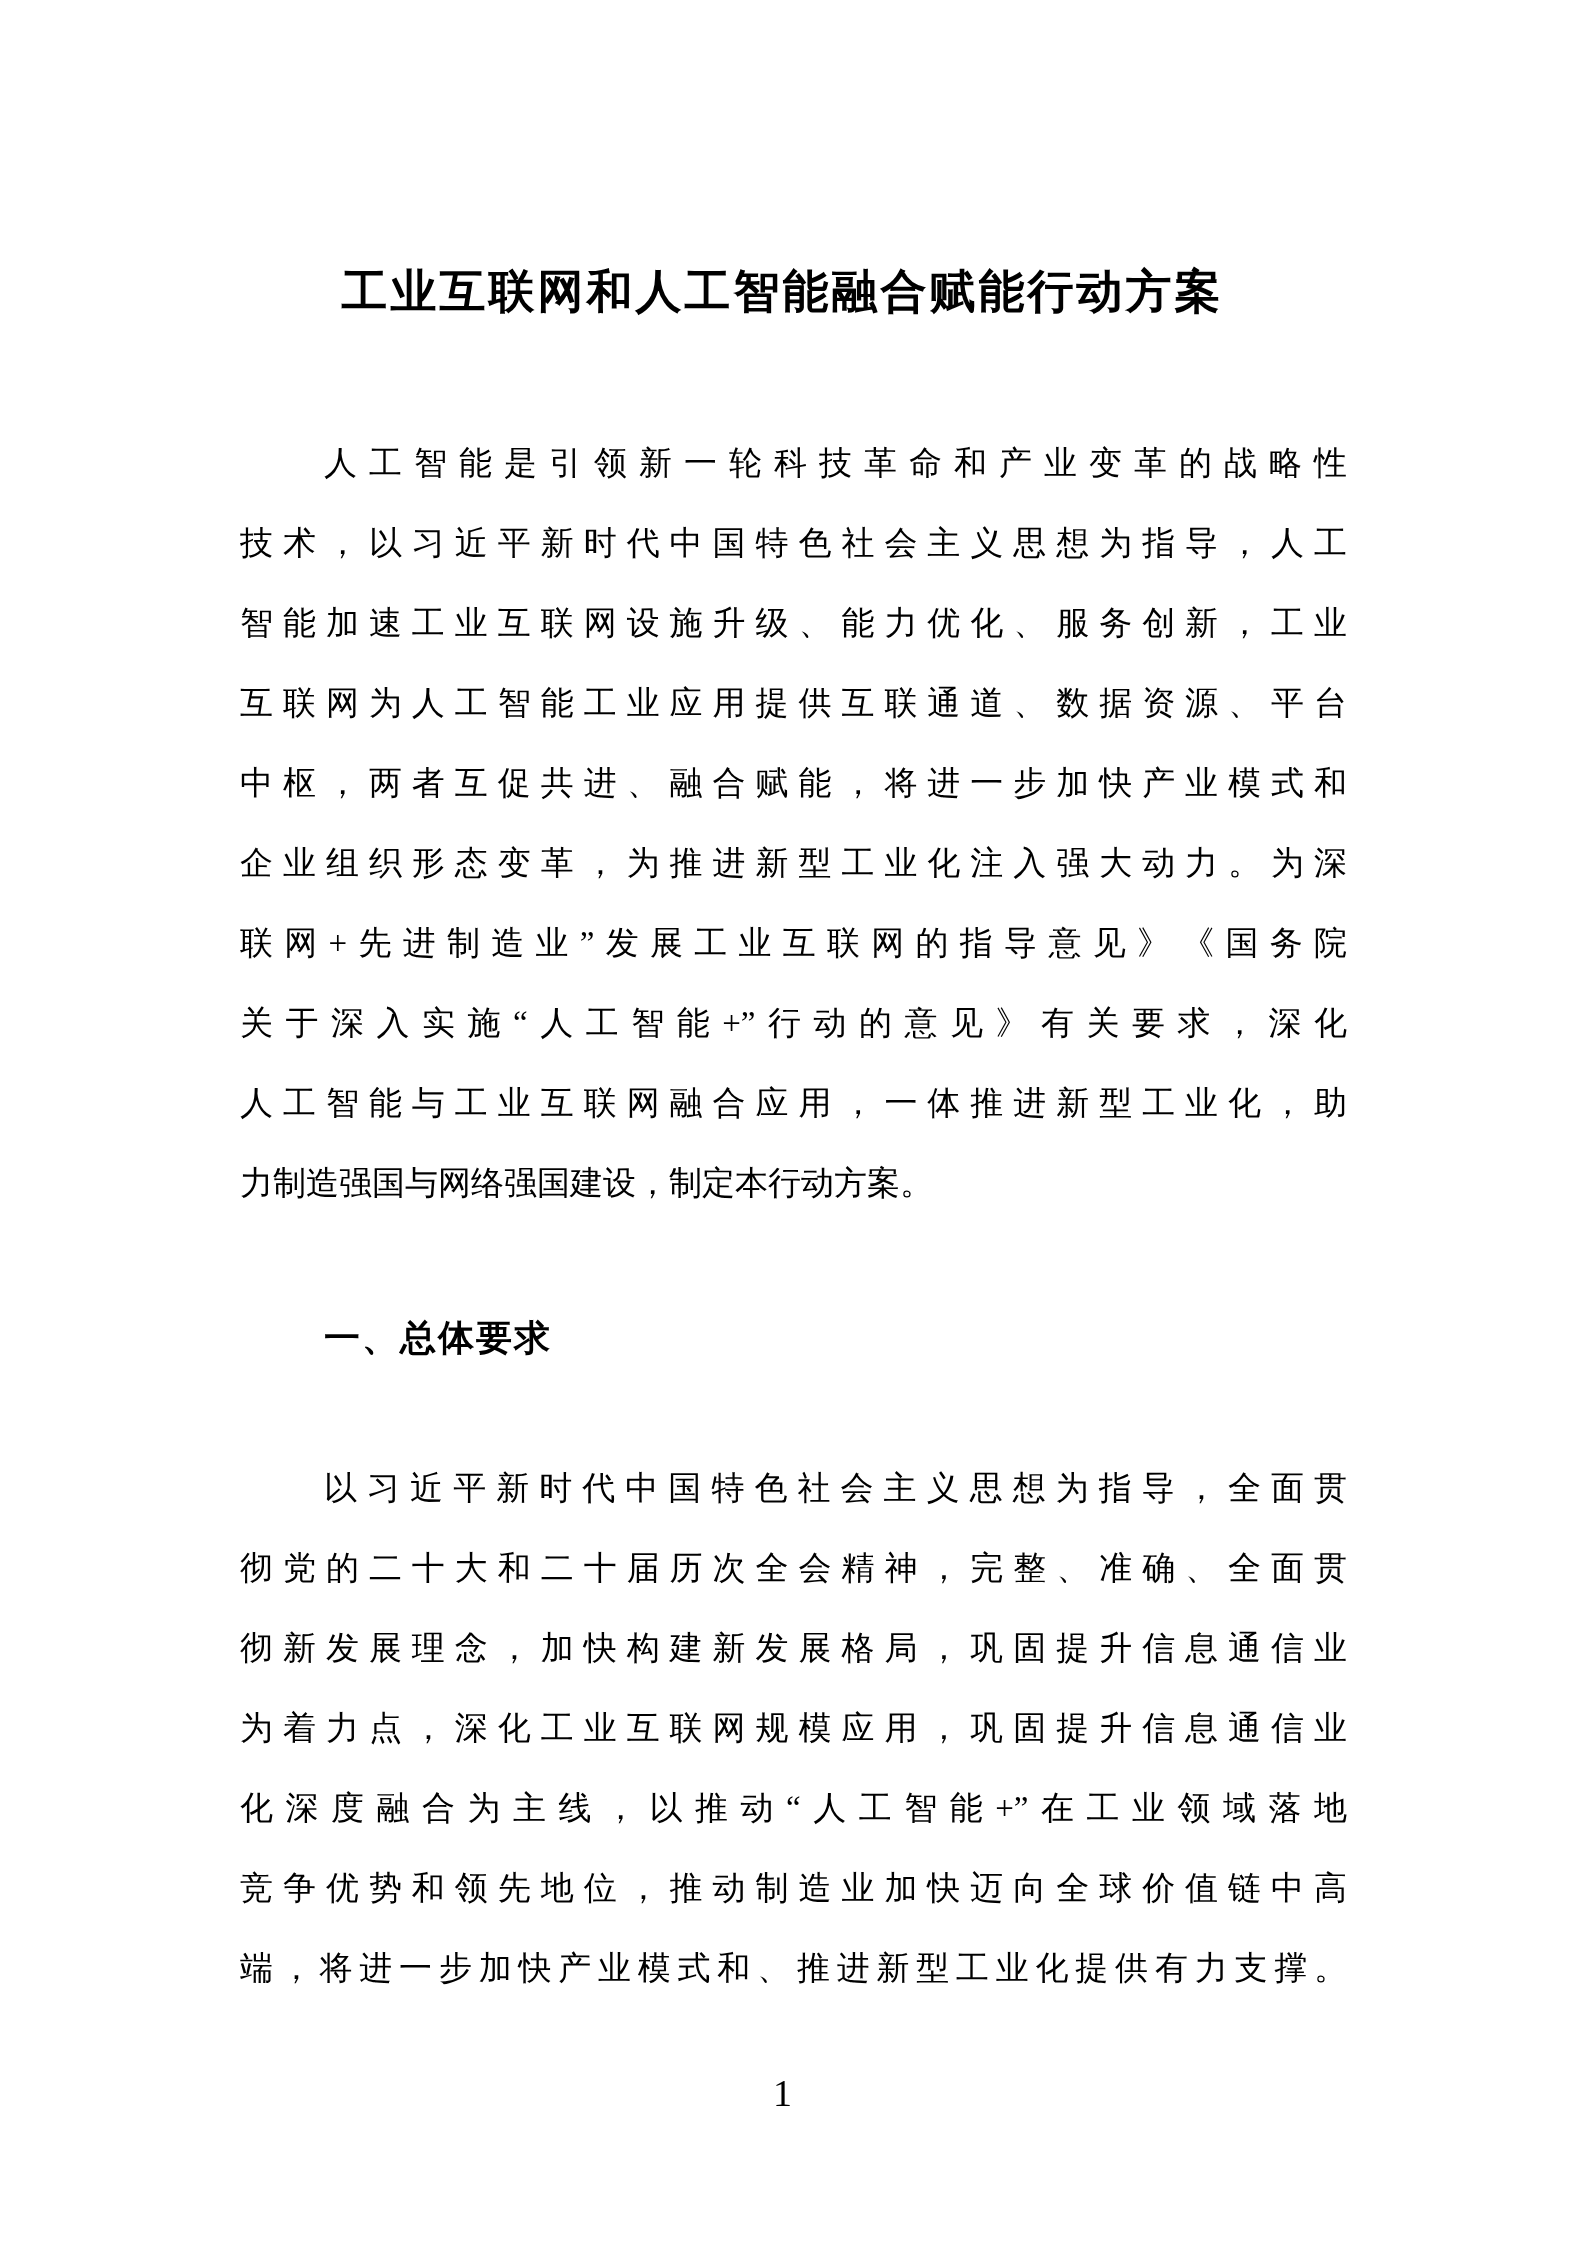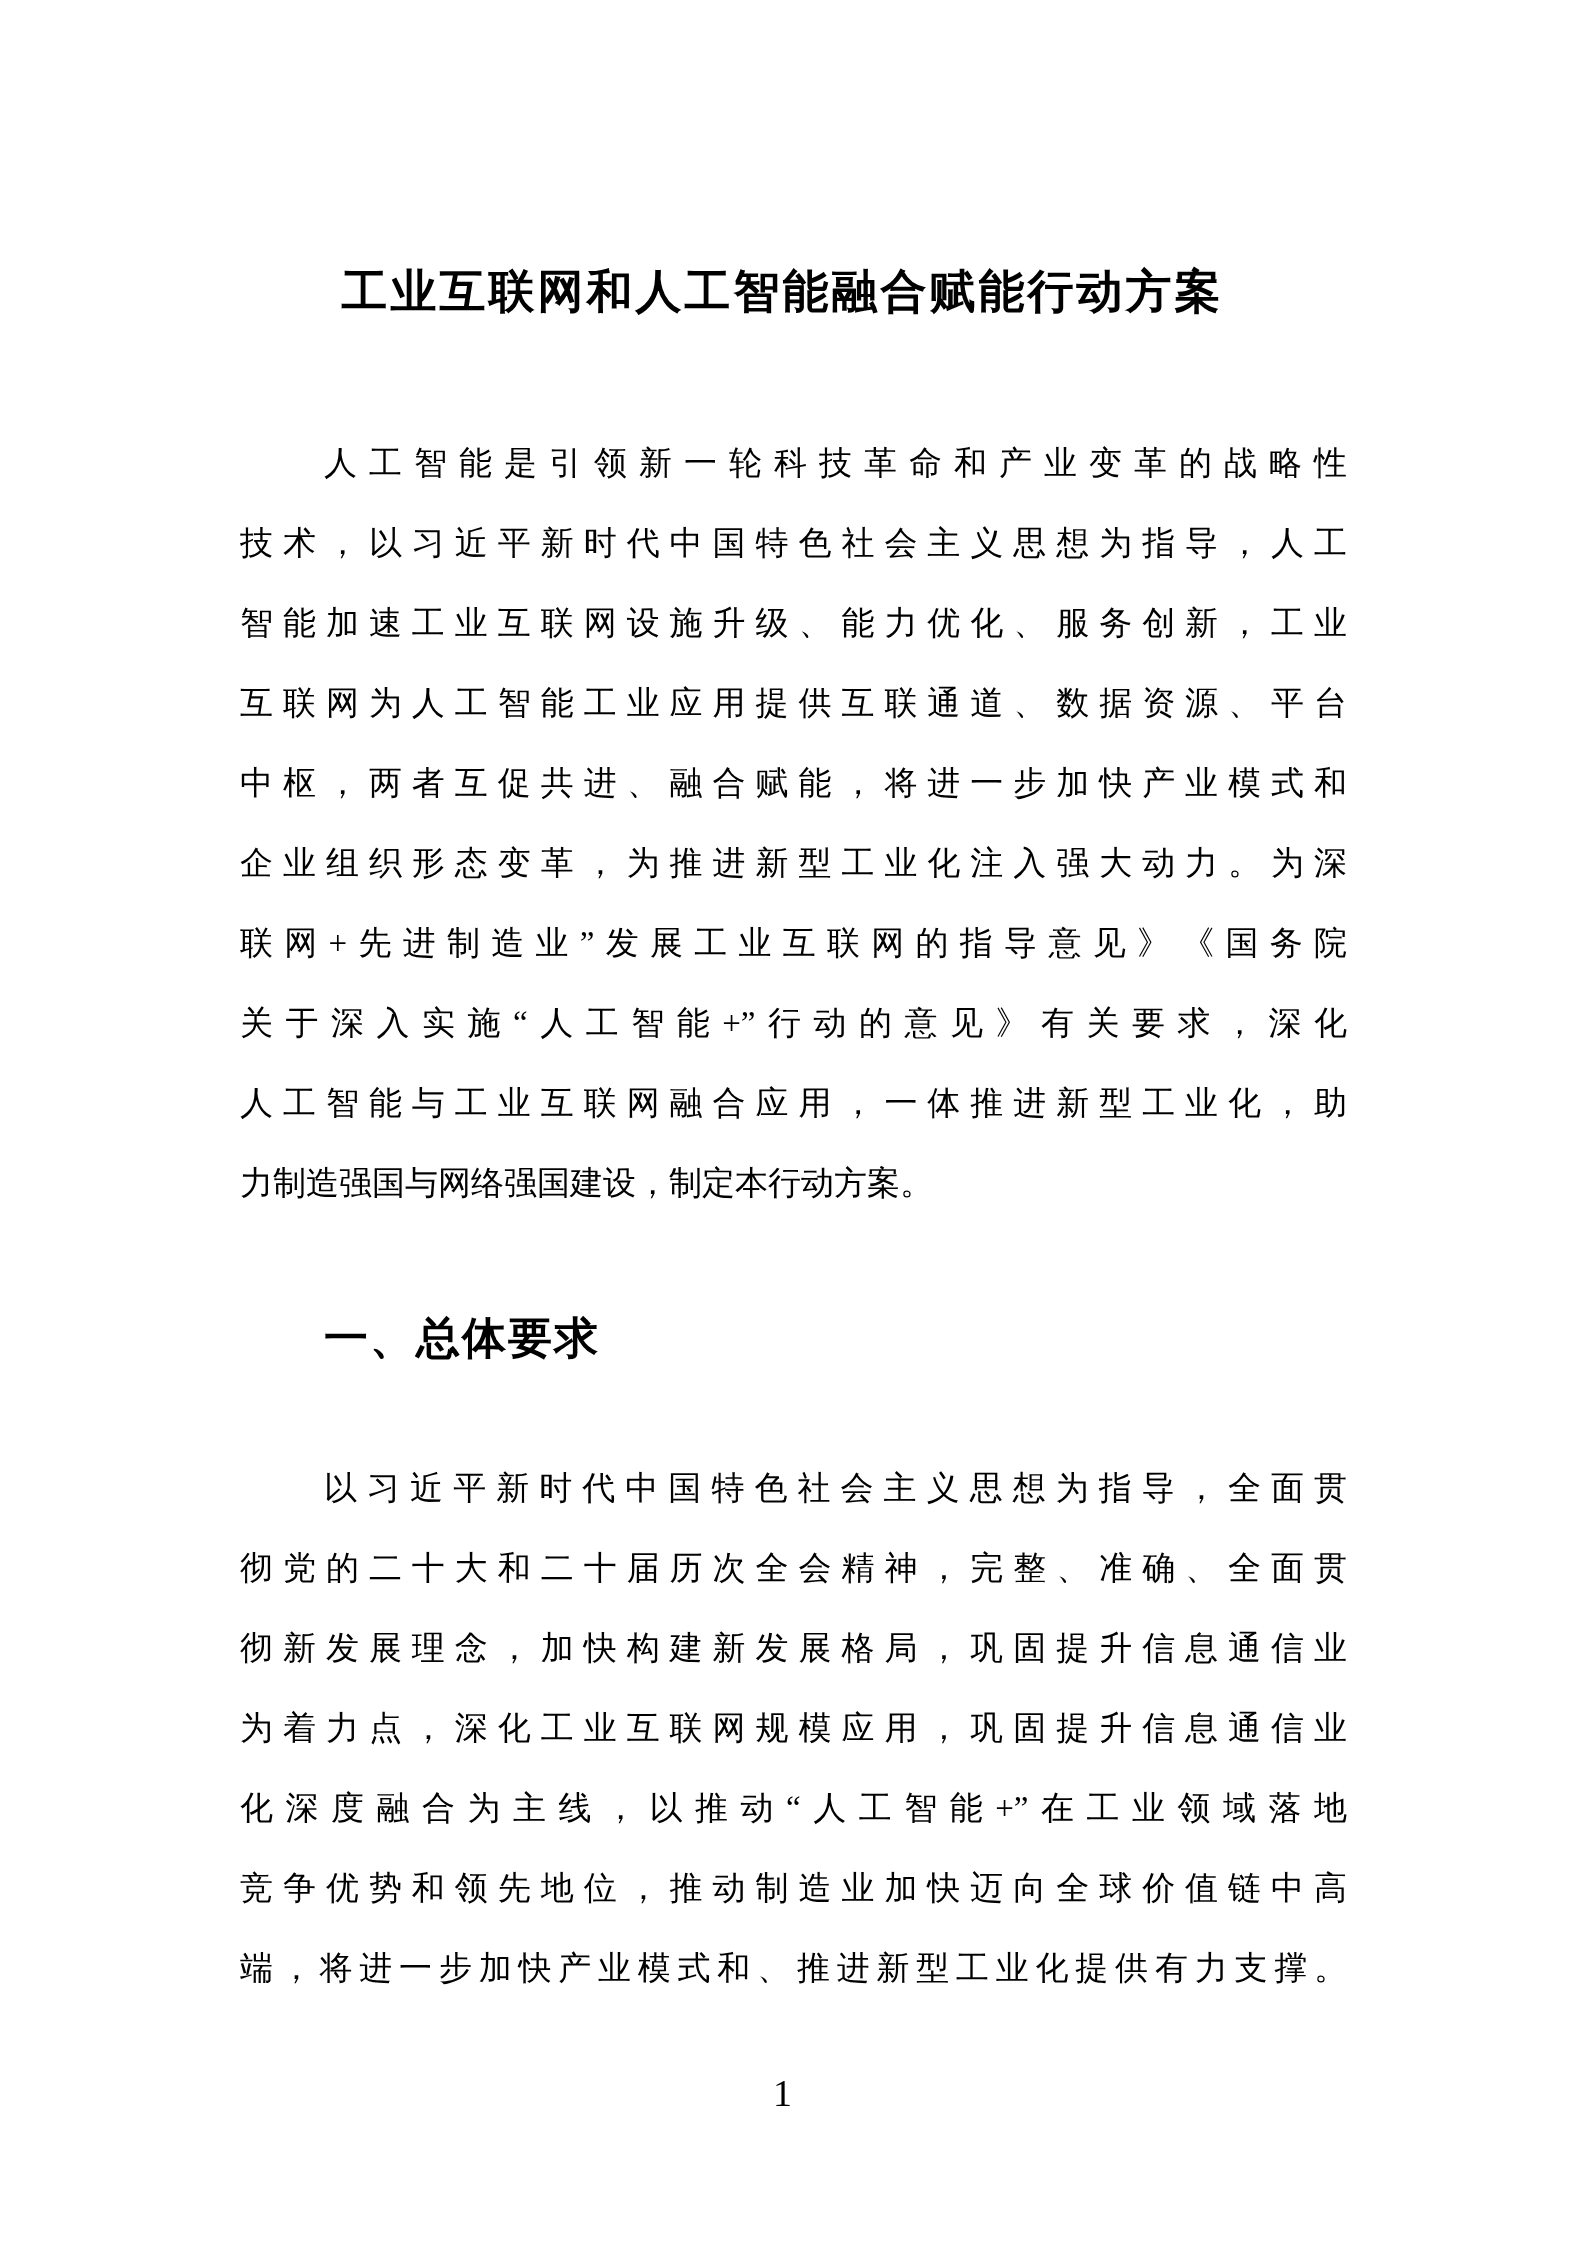--- a/index.html
+++ b/index.html
@@ -51,21 +51,21 @@
   .line.last {
     text-align-last: left;
   }
   .section-heading {
     position: absolute;
     top: 1305px;
     left: 240px;
     width: 1107px;
     padding-left: 84px;
     box-sizing: border-box;
-    font-size: 44px;
+    font-size: 36px;
     line-height: 66px;
     font-weight: 700;
     font-family: "Liberation Sans", "DejaVu Sans", sans-serif;
     letter-spacing: 2px;
   }
   .page-number {
     position: absolute;
     top: 2072px;
     left: 0;
     right: 0;

